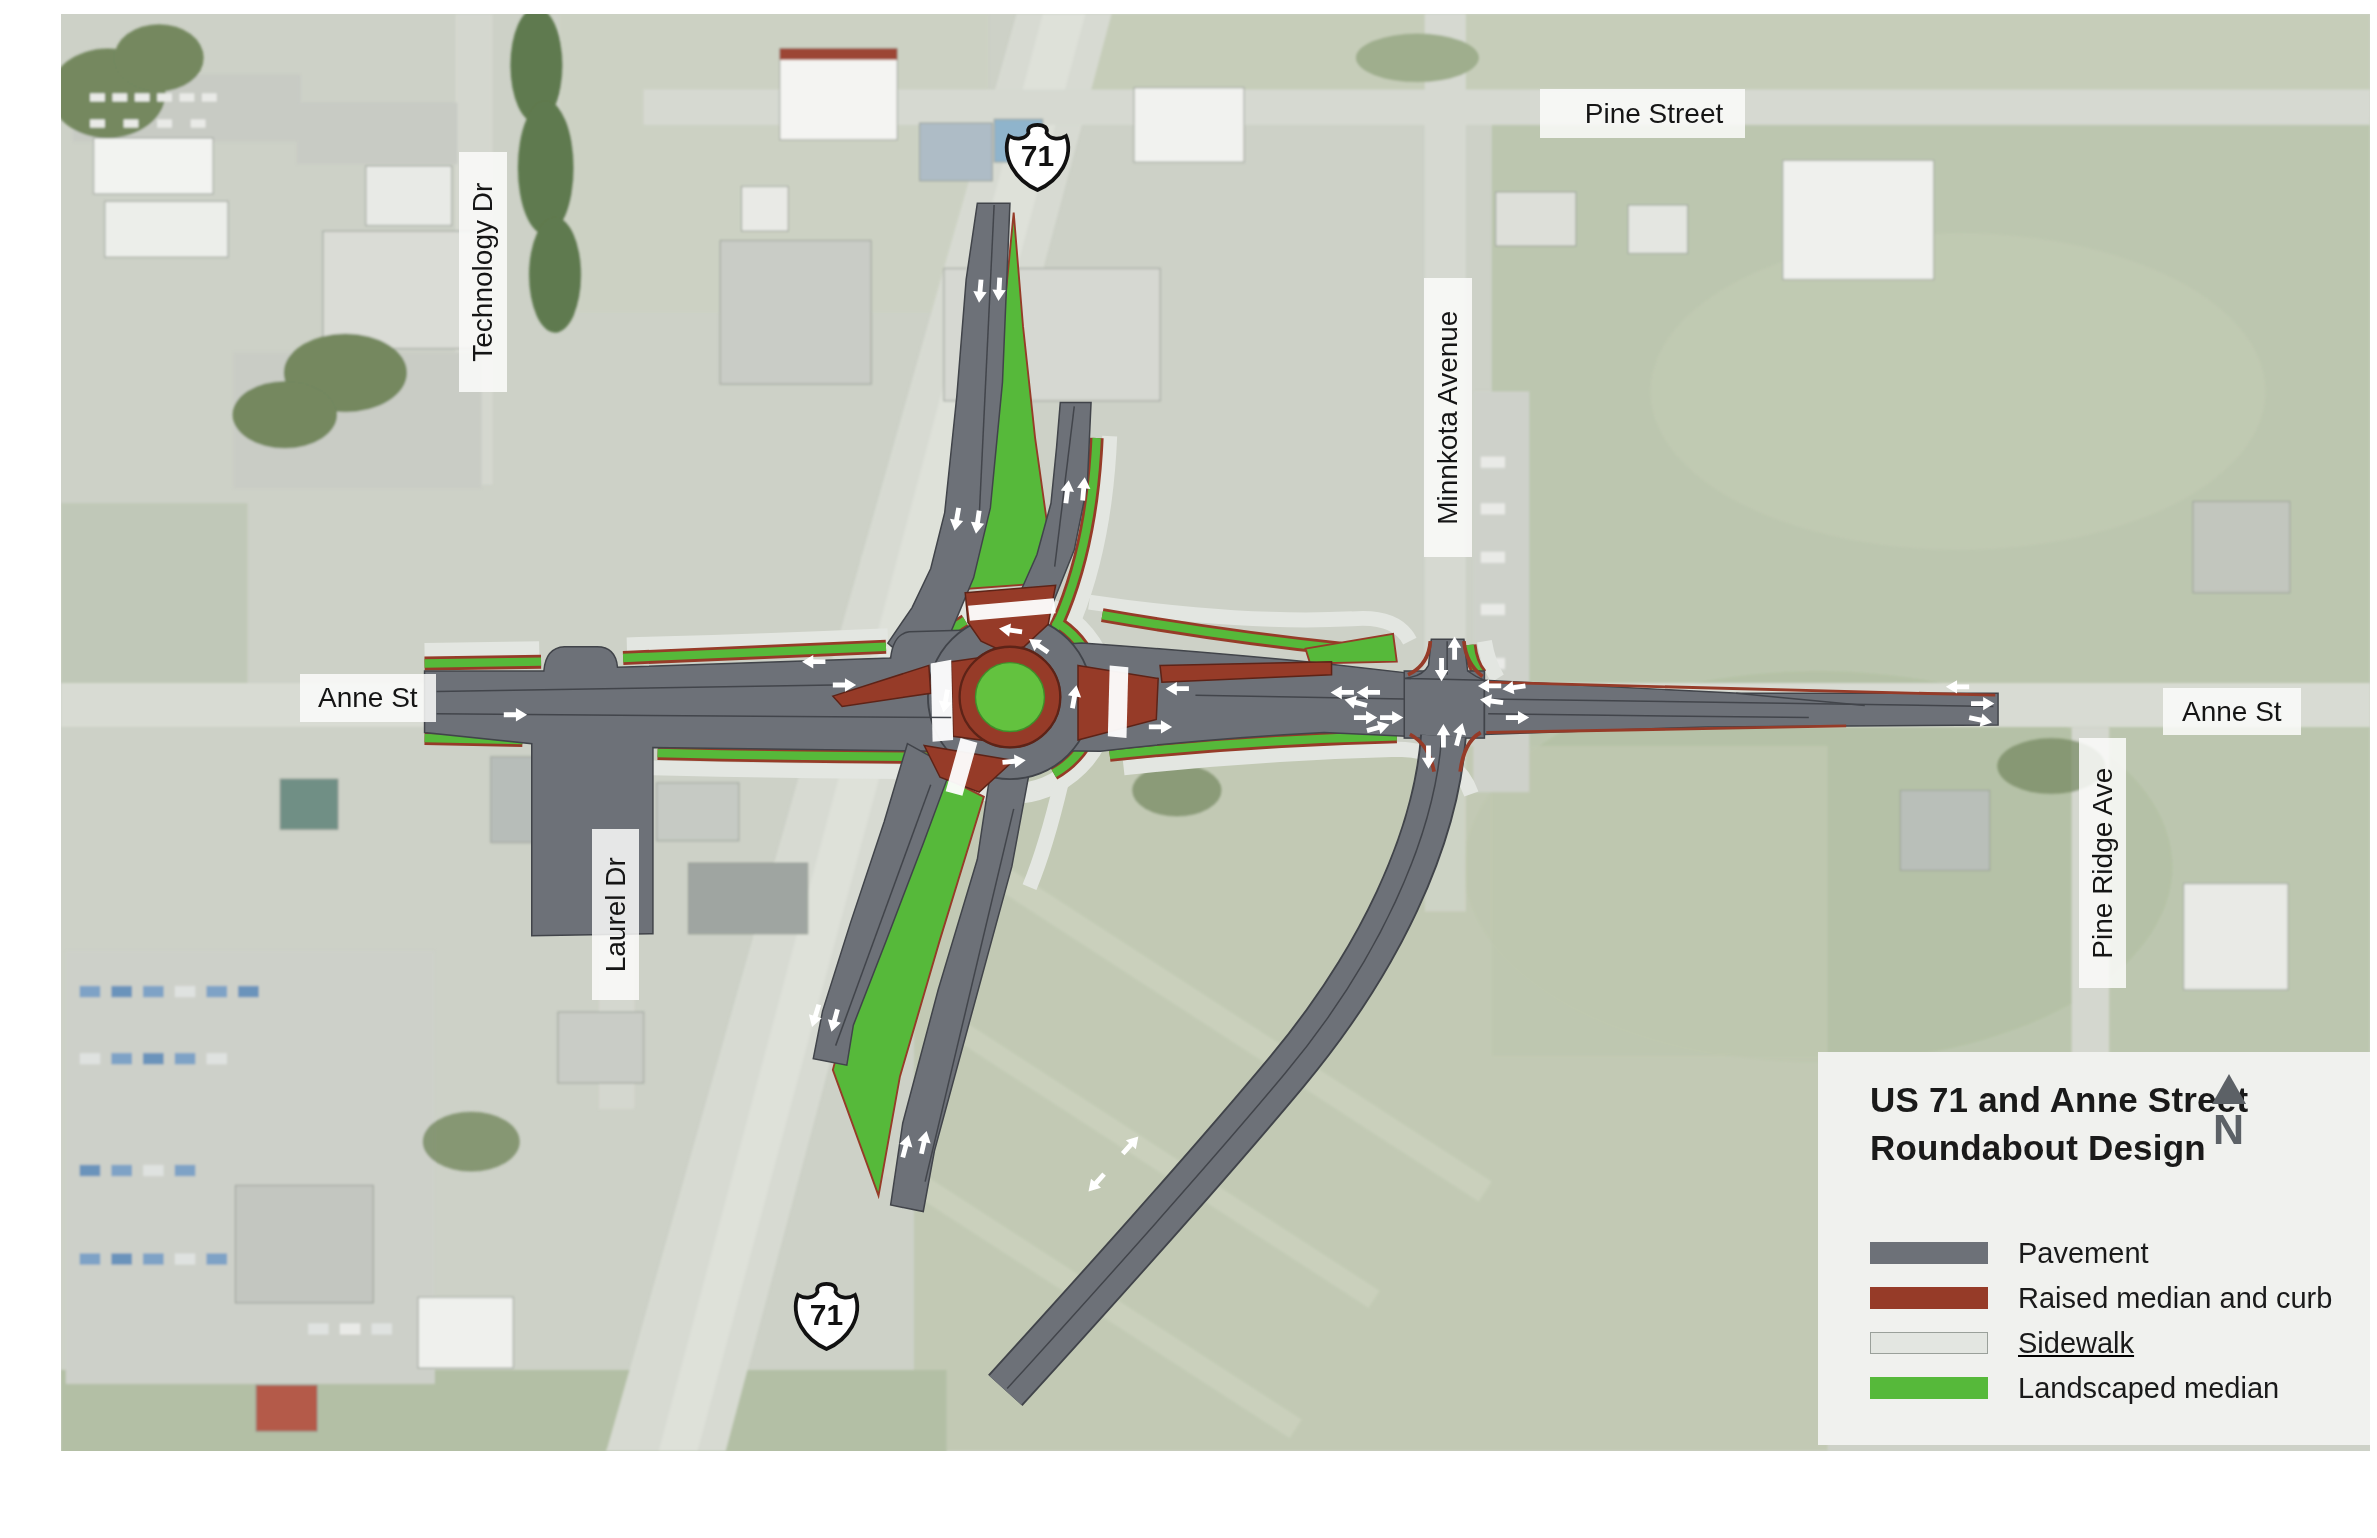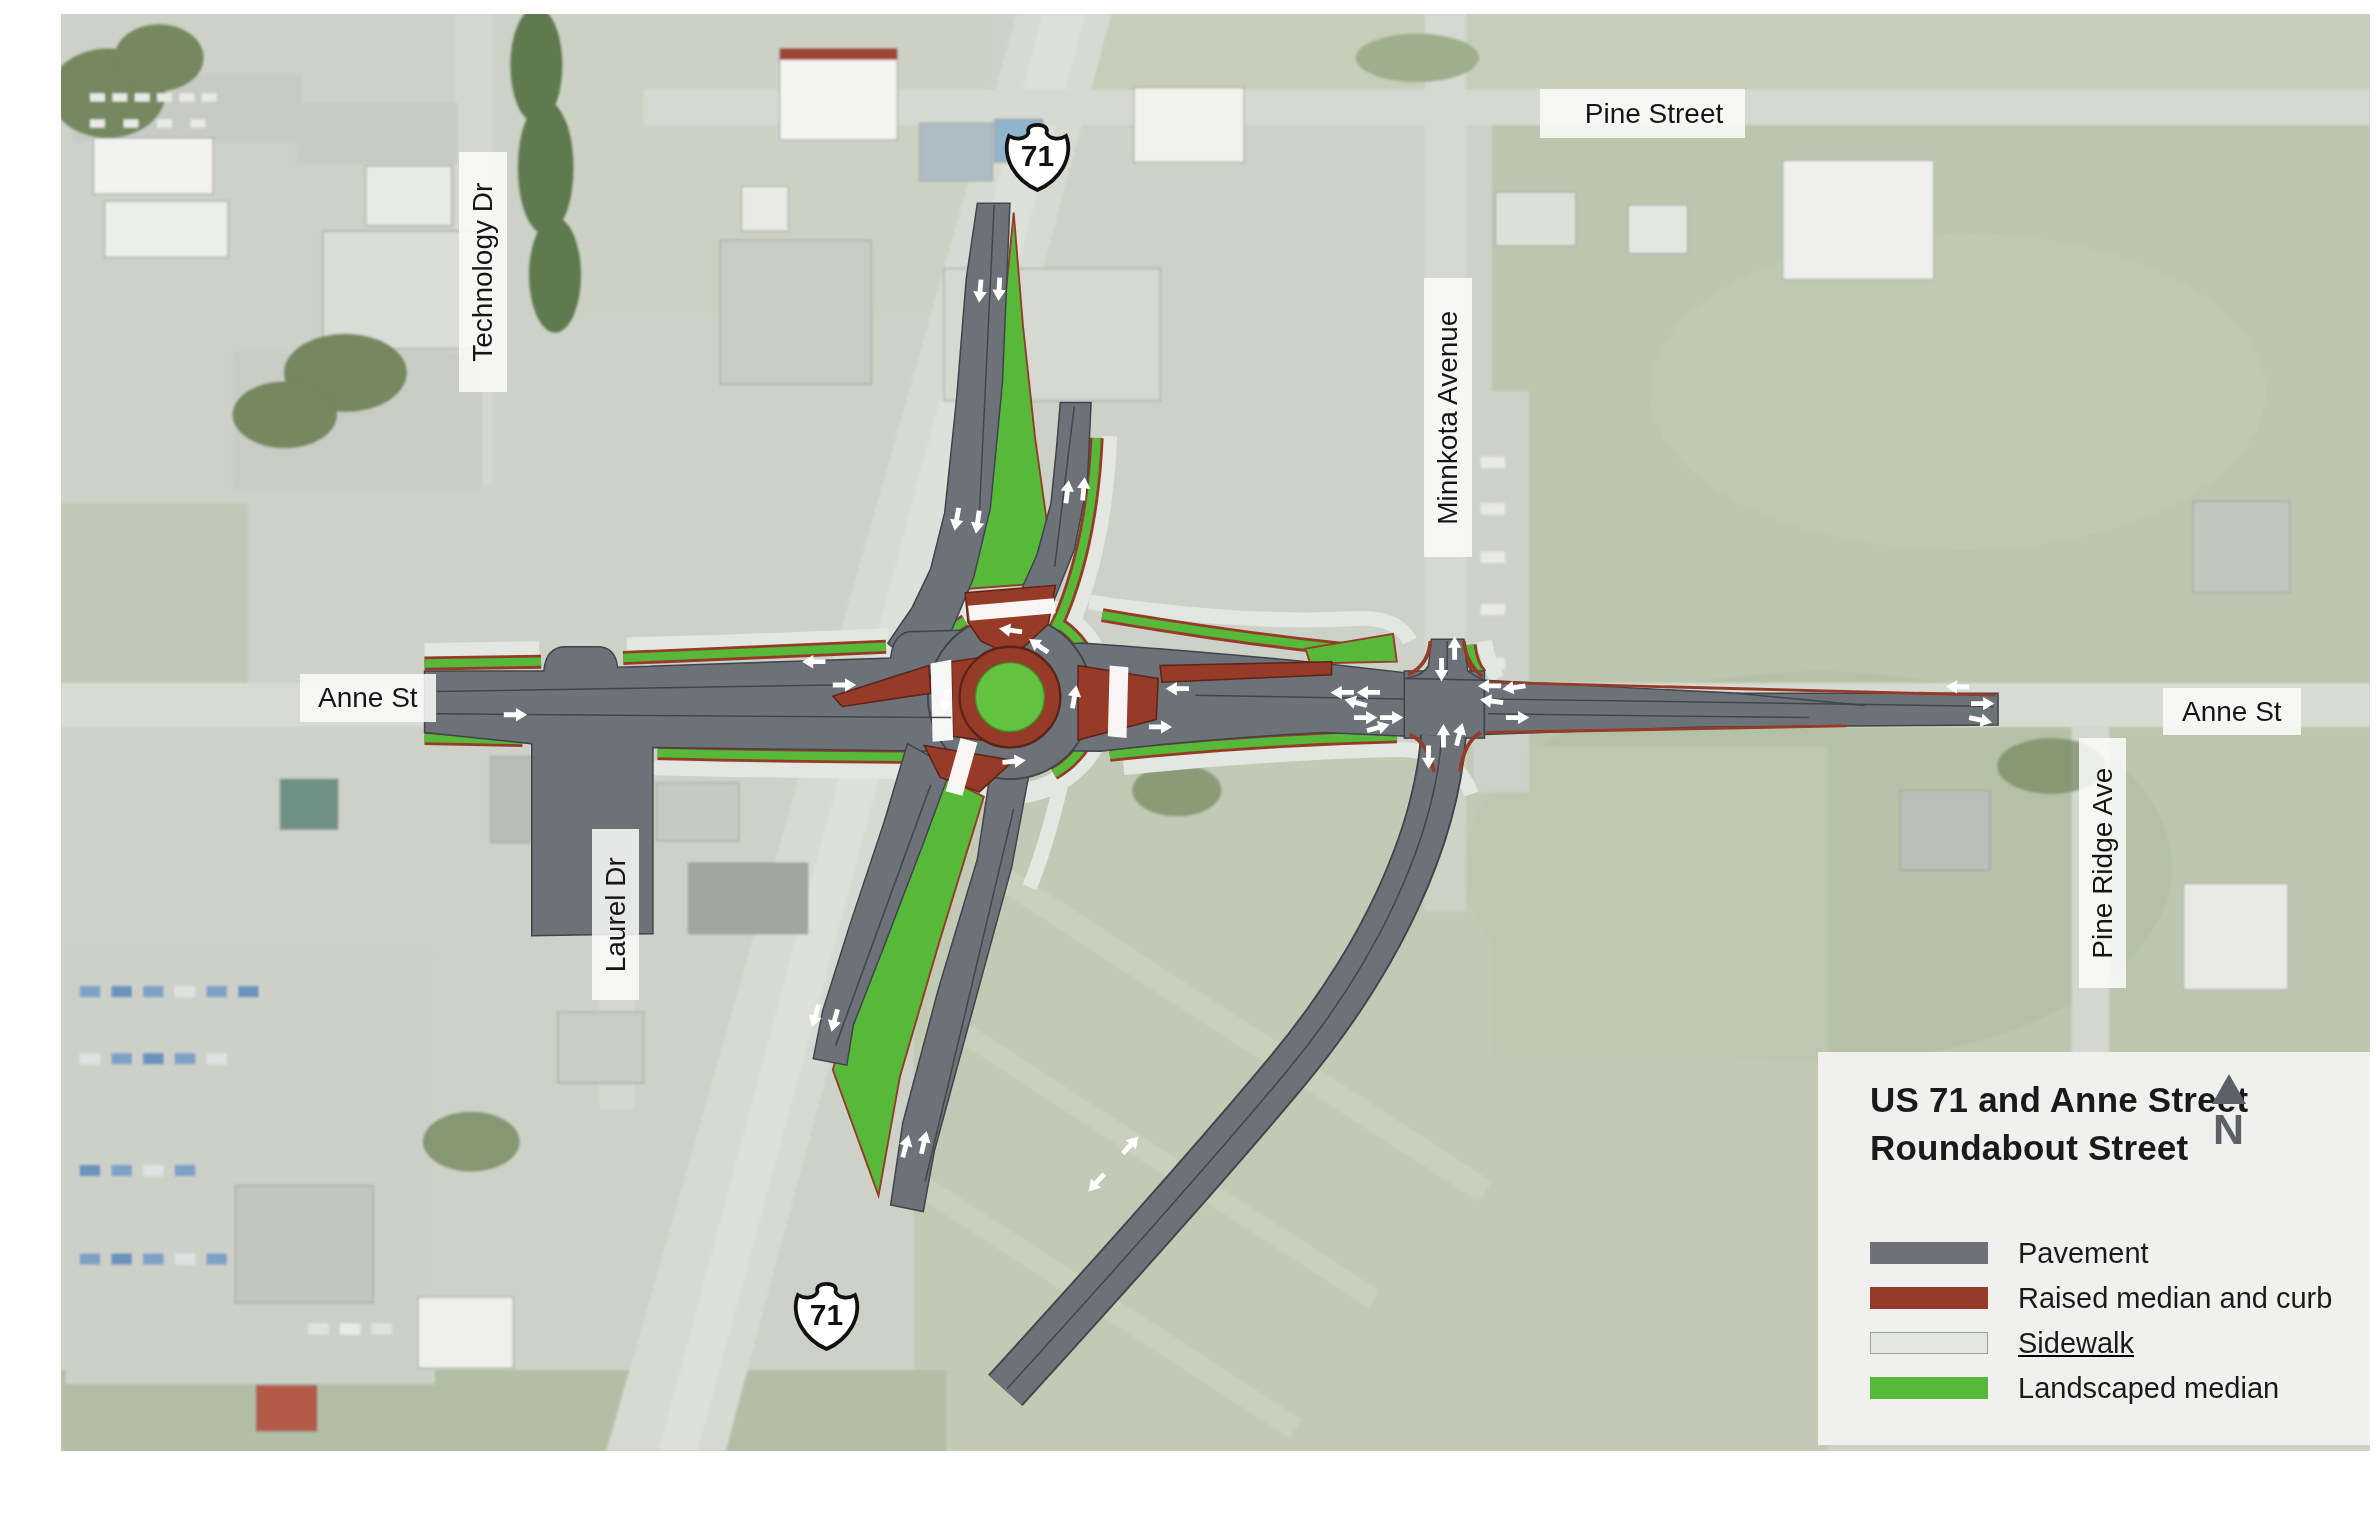--- a/index.html
+++ b/index.html
@@ -359,21 +359,21 @@
   </svg>
 
   <svg class="shield" style="left:789px;top:1278px;" width="75" height="76" viewBox="0 0 100 100">
     <path d="M12,22 C22,28 34,26 38,18 C36,12 40,7 50,7 C60,7 64,12 62,18 C66,26 78,28 88,22
              C93,34 92,50 84,64 C76,78 64,88 50,94 C36,88 24,78 16,64 C8,50 7,34 12,22 Z" fill="#ffffff" stroke="#111111" stroke-width="5"></path>
     <text x="50" y="62" text-anchor="middle">71</text>
   </svg>
 
   <div id="panel">
     <div class="panel-title" id="title-line1">US 71 and Anne Street</div>
-    <div class="panel-title" id="title-line2">Roundabout Street</div>
+    <div class="panel-title" id="title-line2">Roundabout Design</div>
 
     <div id="north">
       <div class="tri"></div>
       <div class="n">N</div>
     </div>
 
     <div class="legend-row" style="top:159px;">
       <div class="swatch" style="background: rgb(109, 113, 120);"></div>
       <div class="lab">Pavement</div>
     </div>

